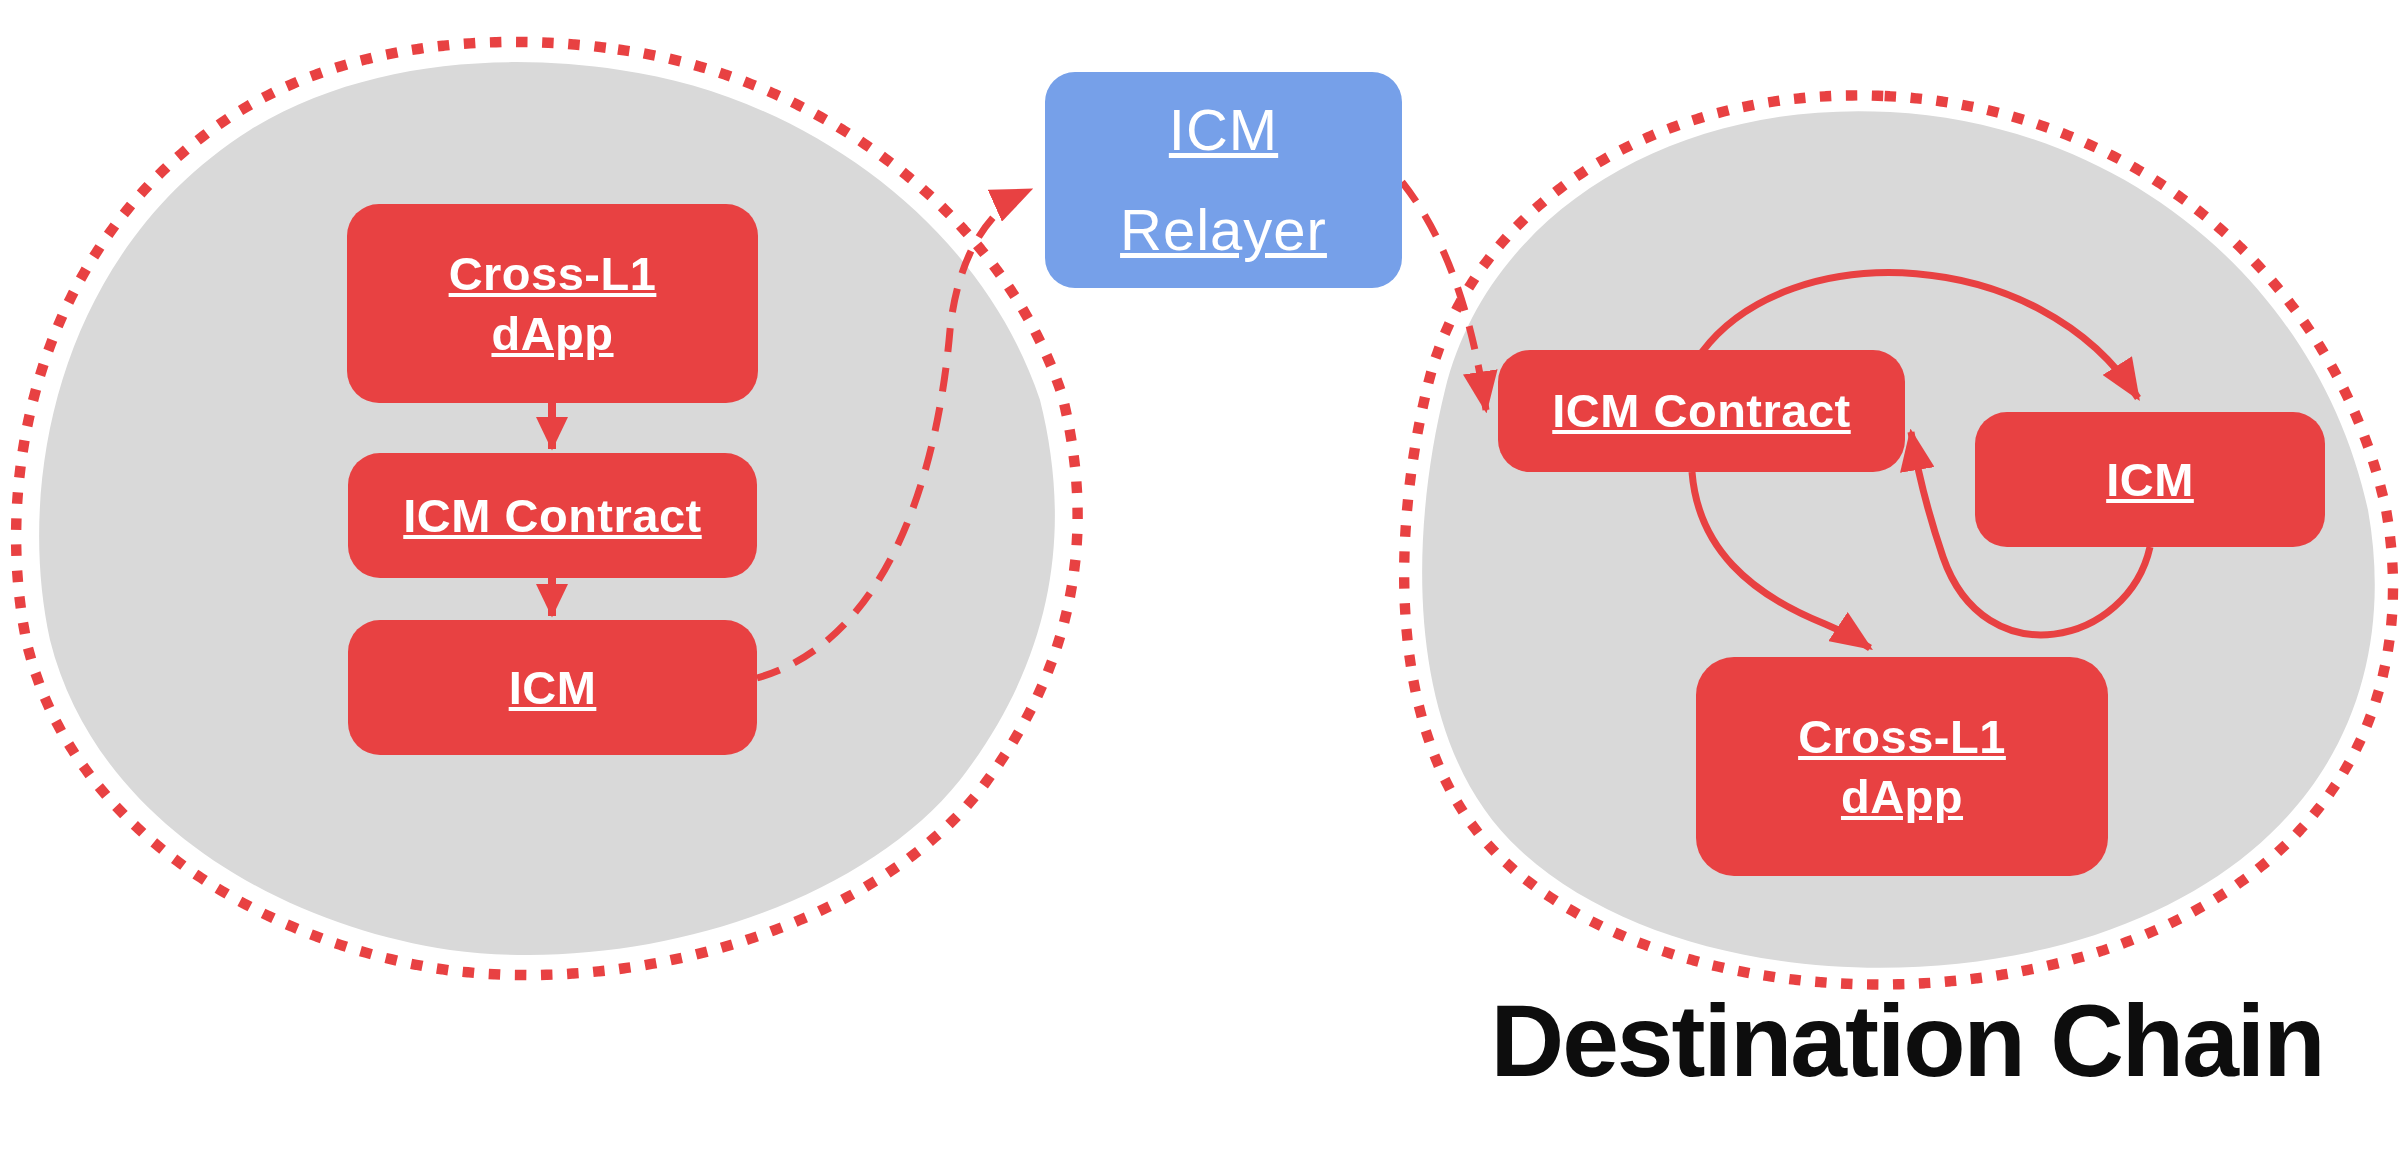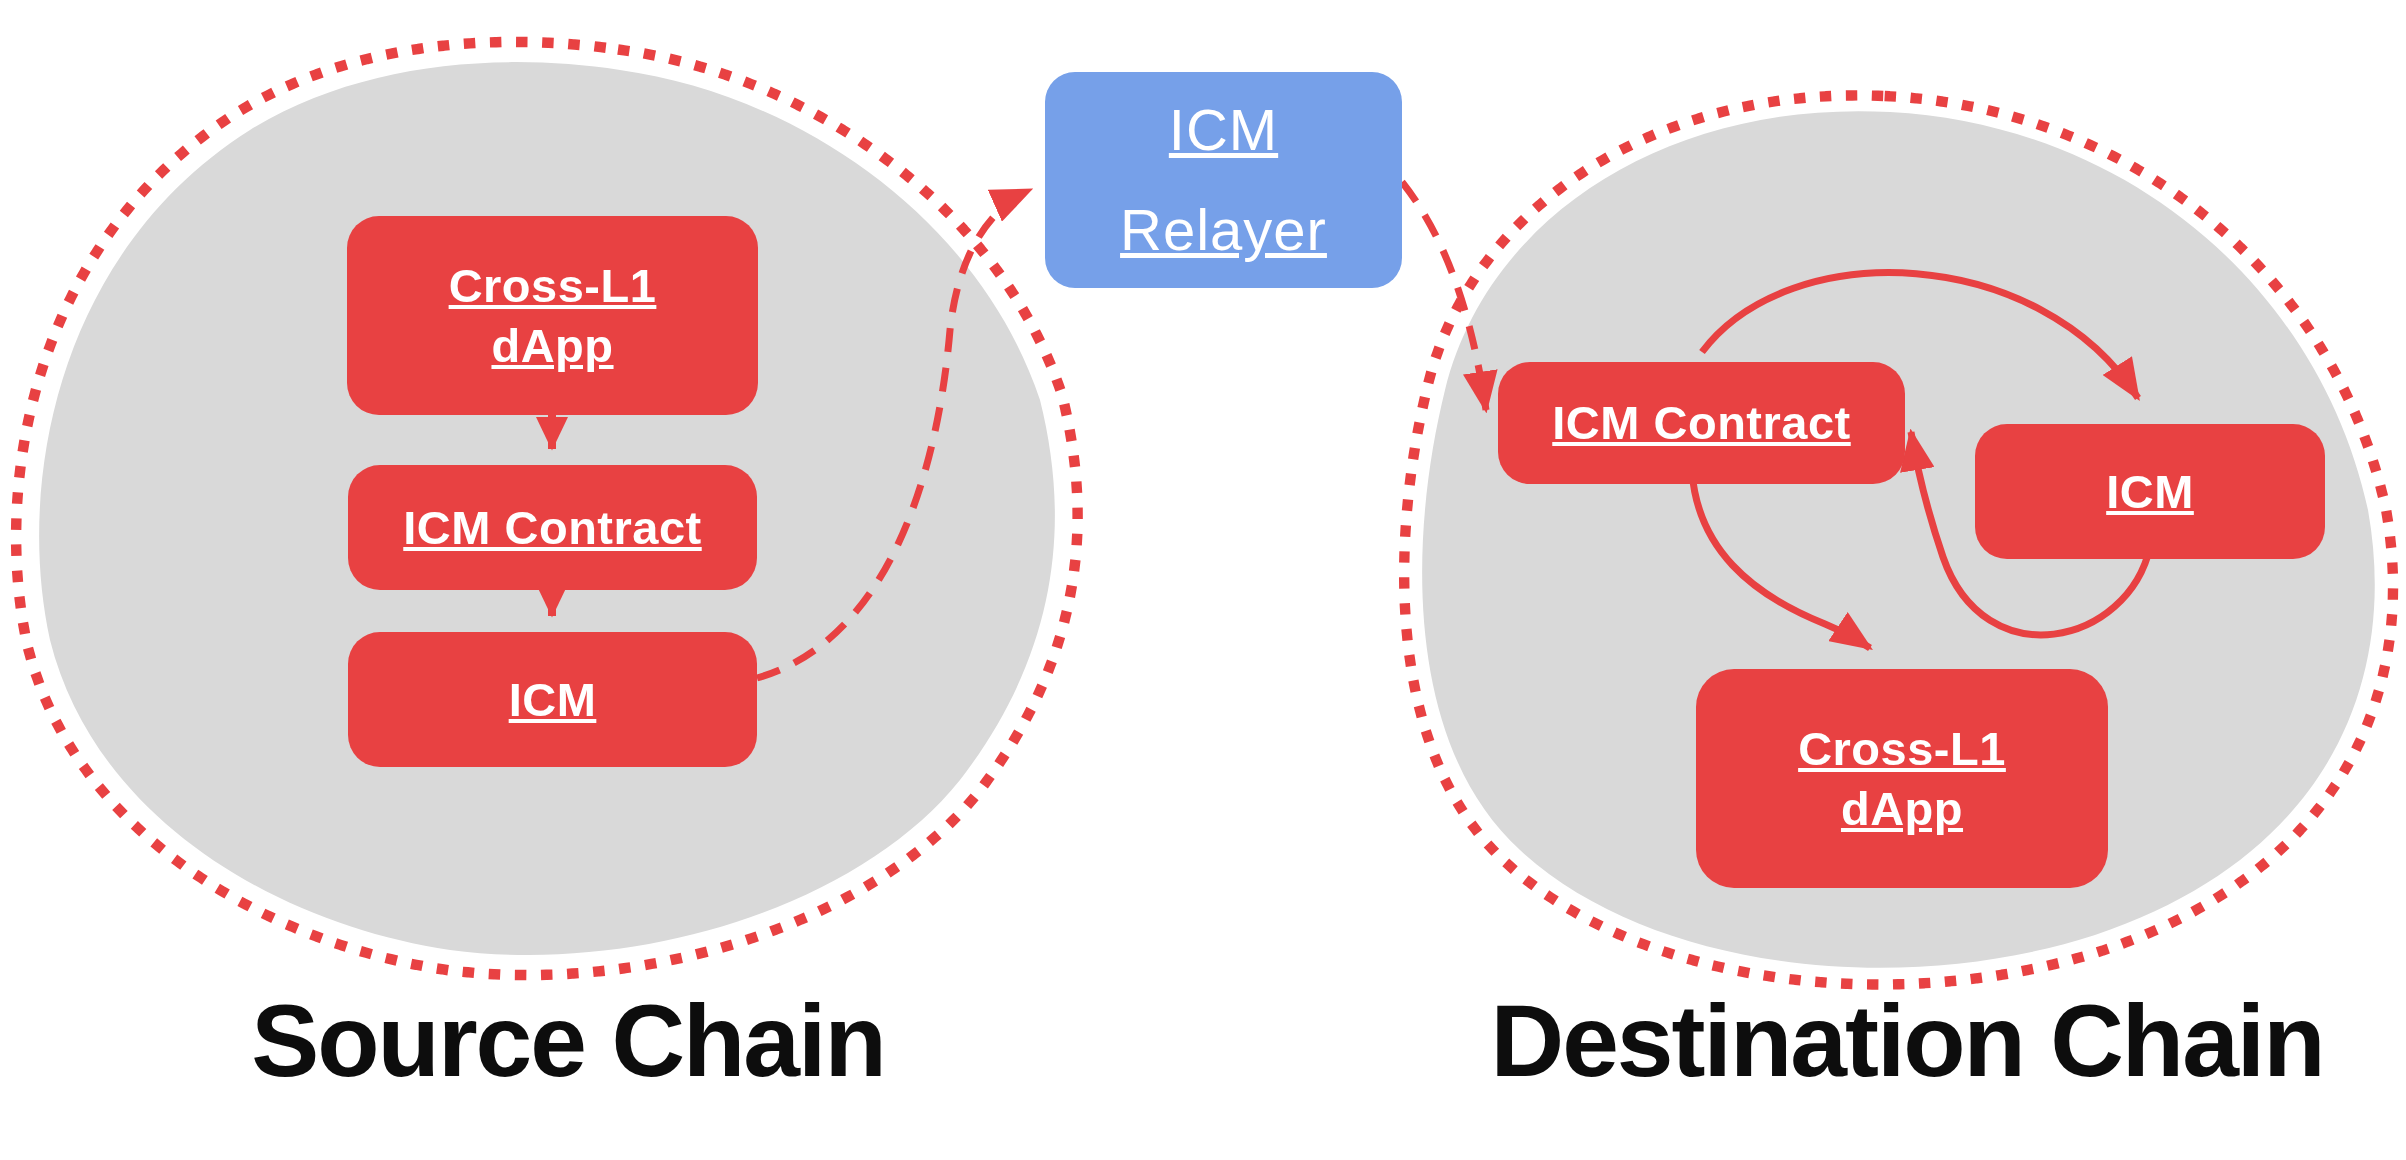--- a/index.html
+++ b/index.html
@@ -48,21 +48,21 @@
   .node {
     position: absolute;
     display: flex;
     align-items: center;
     justify-content: center;
     text-align: center;
     border-radius: 32px;
     color: var(--label);
     z-index: 2;
   }
-  .node.red { background: var(--red); margin-top: 12px; }
+  .node.red { background: var(--red); }
   .node.blue { background: var(--blue); border-radius: 30px; }
   .node .lbl {
     white-space: pre-line;
     font-weight: bold;
     font-size: 47px;
     line-height: 1.26;
     letter-spacing: 0.5px;
     text-decoration: underline;
   }
   .node.blue .lbl {
@@ -139,16 +139,15 @@
     <div class="lbl">ICM Contract</div>
   </div>
   <div class="node red" style="left:1975px; top:412px; width:350px; height:135px;">
     <div class="lbl">ICM</div>
   </div>
   <div class="node red big-radius" style="left:1696px; top:657px; width:412px; height:219px;">
     <div class="lbl">Cross-L1
 dApp</div>
   </div>
 
-  <div class="chain-title" style="left:128px; width:880px;">Source Chain</div>
   <div class="chain-title" style="left:1387px; width:1040px;">Destination Chain</div>
 
 </div>
 
 </body></html>

